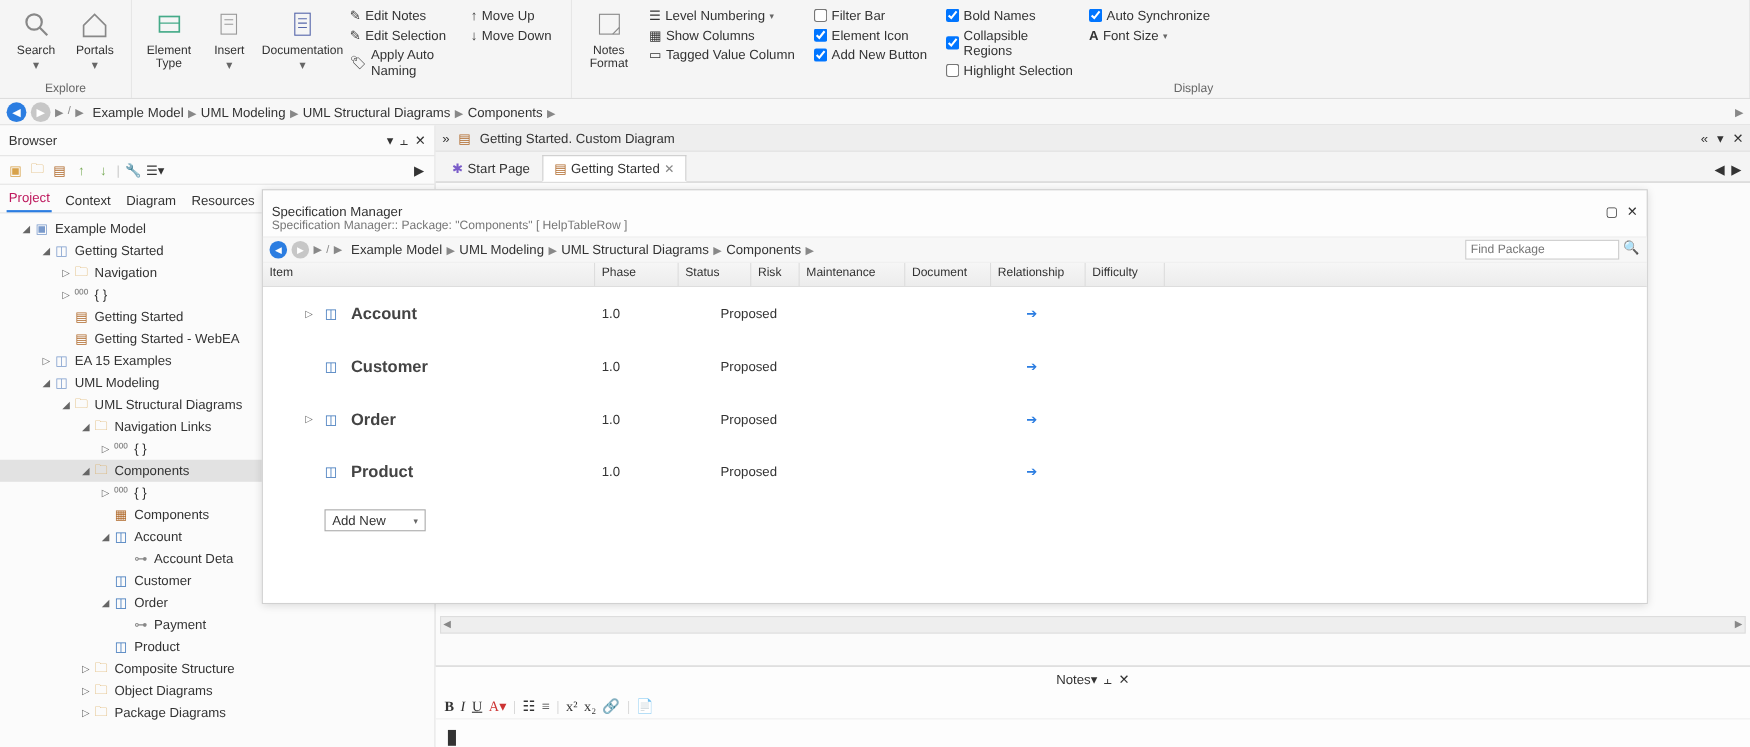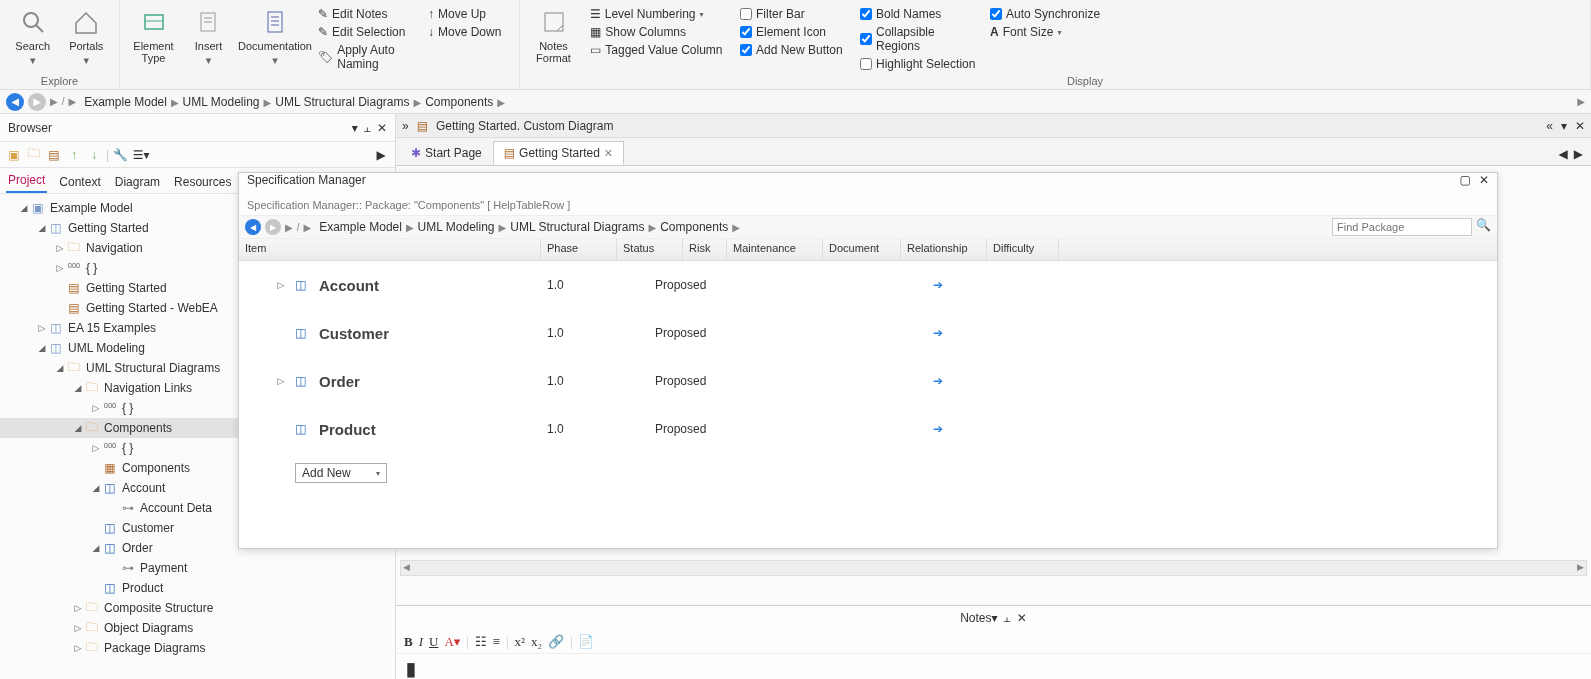--- a/index.html
+++ b/index.html
@@ -38,21 +38,21 @@
 .folder{color:#d8a24a;}
 .pkg{color:#7a9acb;}
 .diagram-ic{color:#b06a2c;}
 .comp-ic{color:#3671b8;}
 .content{flex:1;display:flex;flex-direction:column;position:relative;}
 .tabstrip-top{height:24px;background:#eee;border-bottom:1px solid #ddd;display:flex;align-items:center;padding:0 6px;gap:8px;font-size:11px;color:#666;}
 .doc-tabs{height:28px;display:flex;align-items:flex-end;padding-left:4px;border-bottom:1px solid #ccc;background:#f4f4f4;}
 .doc-tab{padding:4px 10px;font-size:14px;display:flex;align-items:center;gap:4px;border:1px solid transparent;}
 .doc-tab.active{background:#fff;border:1px solid #ccc;border-bottom:1px solid #fff;}
 .spec-panel{position:absolute;left:-158px;top:58px;width:1260px;height:377px;background:#fdfdfd;border:1px solid #ccc;box-shadow:0 2px 8px rgba(0,0,0,.15);display:flex;flex-direction:column;z-index:10;}
-.spec-title{height:26px;display:flex;align-items:flex-start;justify-content:space-between;padding:0 8px;font-size:16px;color:#555;}
+.spec-title{height:26px;display:flex;align-items:flex-end;justify-content:space-between;padding:0 8px;font-size:16px;color:#555;}
 .spec-sub{font-size:11px;color:#777;padding:0 8px 4px;}
 .spec-bc{height:24px;background:#f7f7f7;display:flex;align-items:center;gap:4px;padding:0 6px;border-top:1px solid #eee;border-bottom:1px solid #eee;}
 .spec-find{margin-left:auto;display:flex;gap:4px;}
 .spec-find input{width:140px;height:18px;border:1px solid #ccc;font-size:11px;padding:0 4px;}
 .spec-hdr{height:22px;background:linear-gradient(#f6f6f6,#ececec);display:flex;border-bottom:1px solid #ddd;}
 .spec-hdr div{border-right:1px solid #ddd;padding:3px 6px;font-size:11px;}
 .spec-body{flex:1;overflow:auto;background:#fff;}
 .spec-row{display:flex;align-items:center;height:48px;}
 .spec-row .c-item{width:302px;display:flex;align-items:center;padding-left:36px;gap:6px;}
 .spec-row .c-item b{font-size:15px;font-weight:700;color:#444;}

